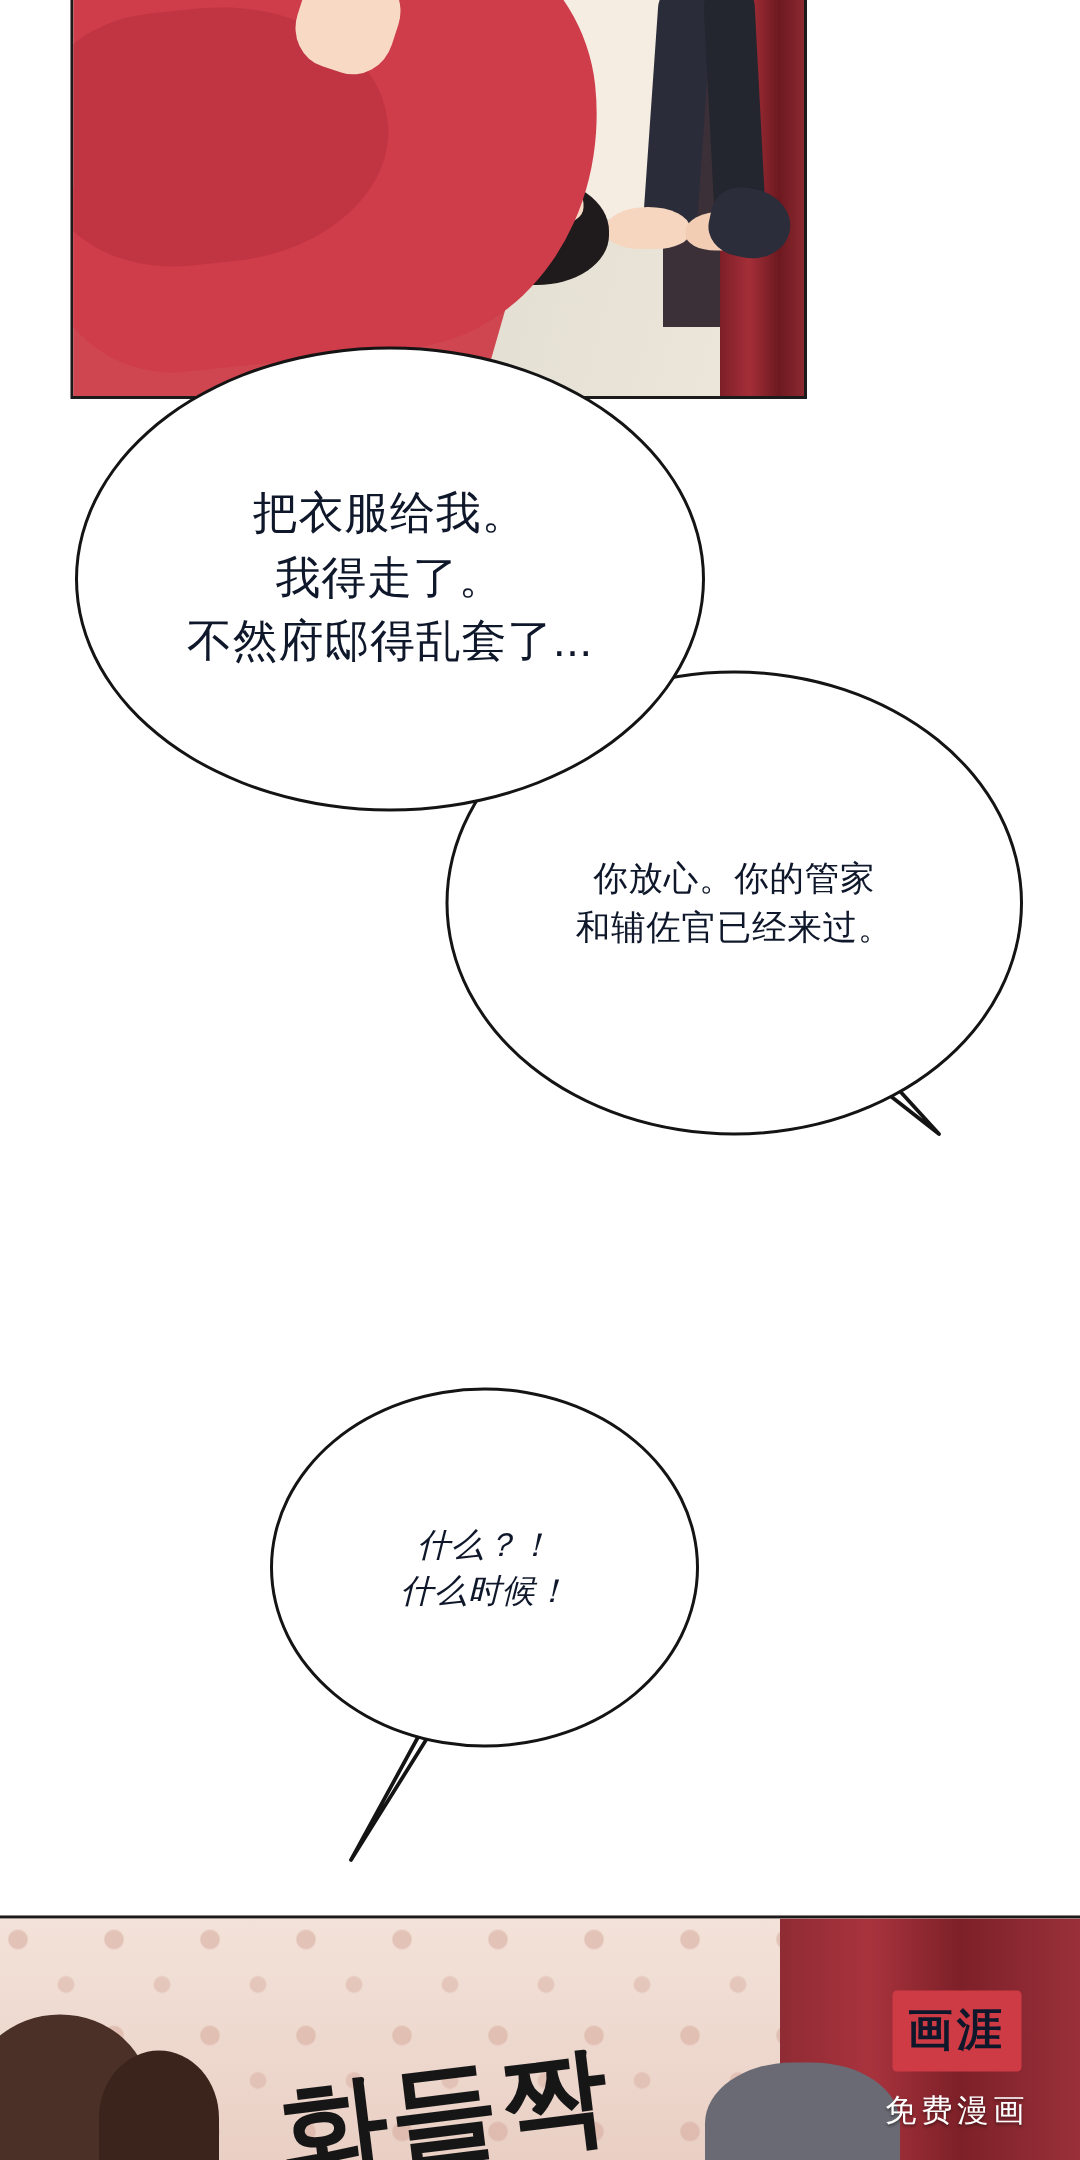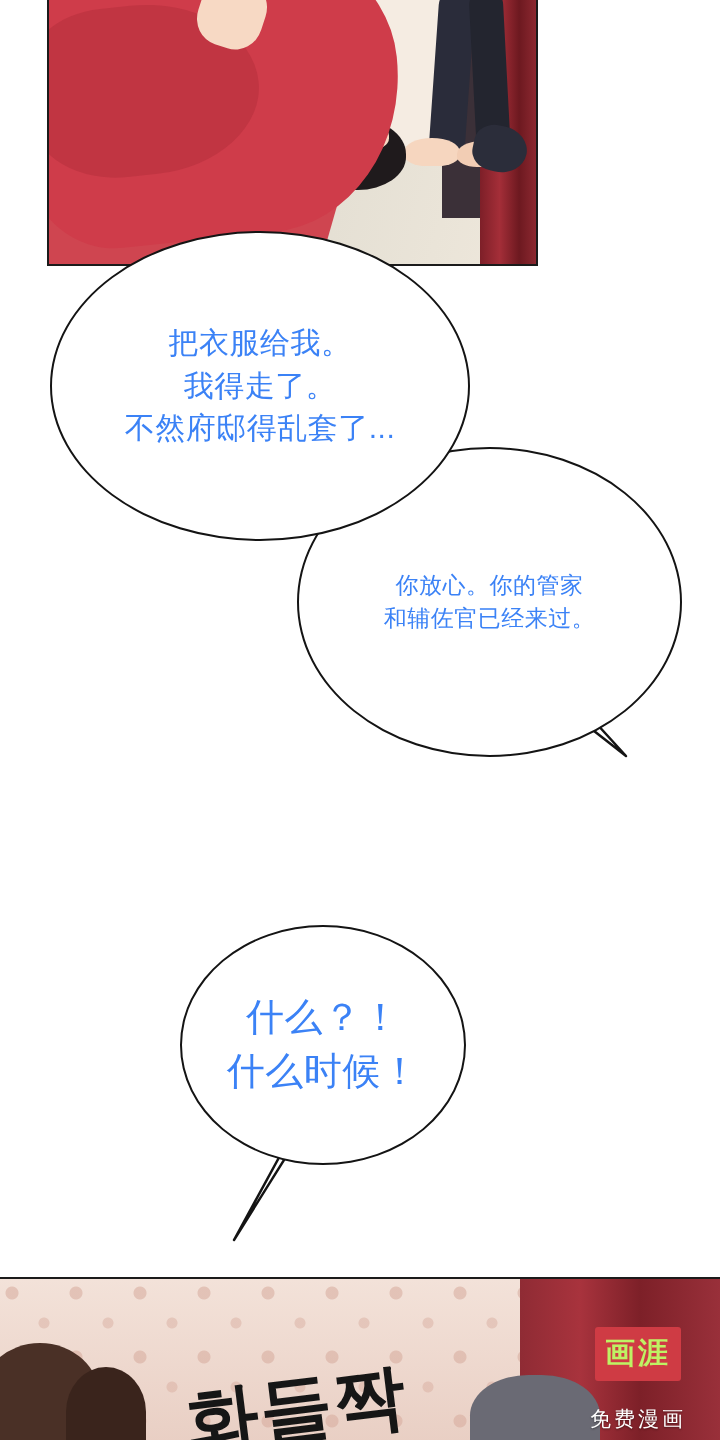--- a/index.html
+++ b/index.html
@@ -180,21 +180,21 @@
     background: #ffffff;
     border: 2.5px solid #141414;
     border-radius: 50%;
     box-sizing: border-box;
     display: flex;
     align-items: center;
     justify-content: center;
     text-align: center;
   }
   .balloon .lines {
-    color: #3b82f6;
+    color: #0f172a;
     font-size: 30px;
     line-height: 1.42;
     letter-spacing: .5px;
     white-space: pre;
   }
 
   #balloon-1 {
     left: 50px;
     top: 231px;
     width: 420px;
@@ -212,21 +212,21 @@
   }
   #balloon-2 .lines { font-size: 23px; }
 
   #balloon-3 {
     left: 180px;
     top: 925px;
     width: 286px;
     height: 240px;
     z-index: 2;
   }
-  #balloon-3 .lines { font-size: 38px; }
+  #balloon-3 .lines { font-size: 22px; font-style: italic; }
 
   
   .tail { position: absolute; }
   #tail-2 {
     left: 540px;
     top: 660px;
     width: 90px;
     height: 110px;
     z-index: 1;
   }
@@ -310,31 +310,31 @@
     position: absolute;
     right: 12px;
     top: 1327px;
     width: 140px;
     text-align: center;
     z-index: 6;
   }
   .watermark .wm-logo {
     display: inline-block;
     background: #cf3b44;
-    color: #bef264;
+    color: #0f172a;
     font-size: 30px;
     font-weight: bold;
     letter-spacing: 3px;
     padding: 6px 10px 7px;
     border-radius: 3px;
     font-family: "DejaVu Sans", sans-serif;
   }
   .watermark .wm-sub {
     display: block;
-    margin-top: 24px;
+    margin-top: 12px;
     color: #ffffff;
     font-size: 21px;
     letter-spacing: 3px;
     text-shadow: 0 1px 2px rgba(0,0,0,.45);
     font-family: "DejaVu Sans", sans-serif;
   }
 </style>
 </head>
 <body>
 

